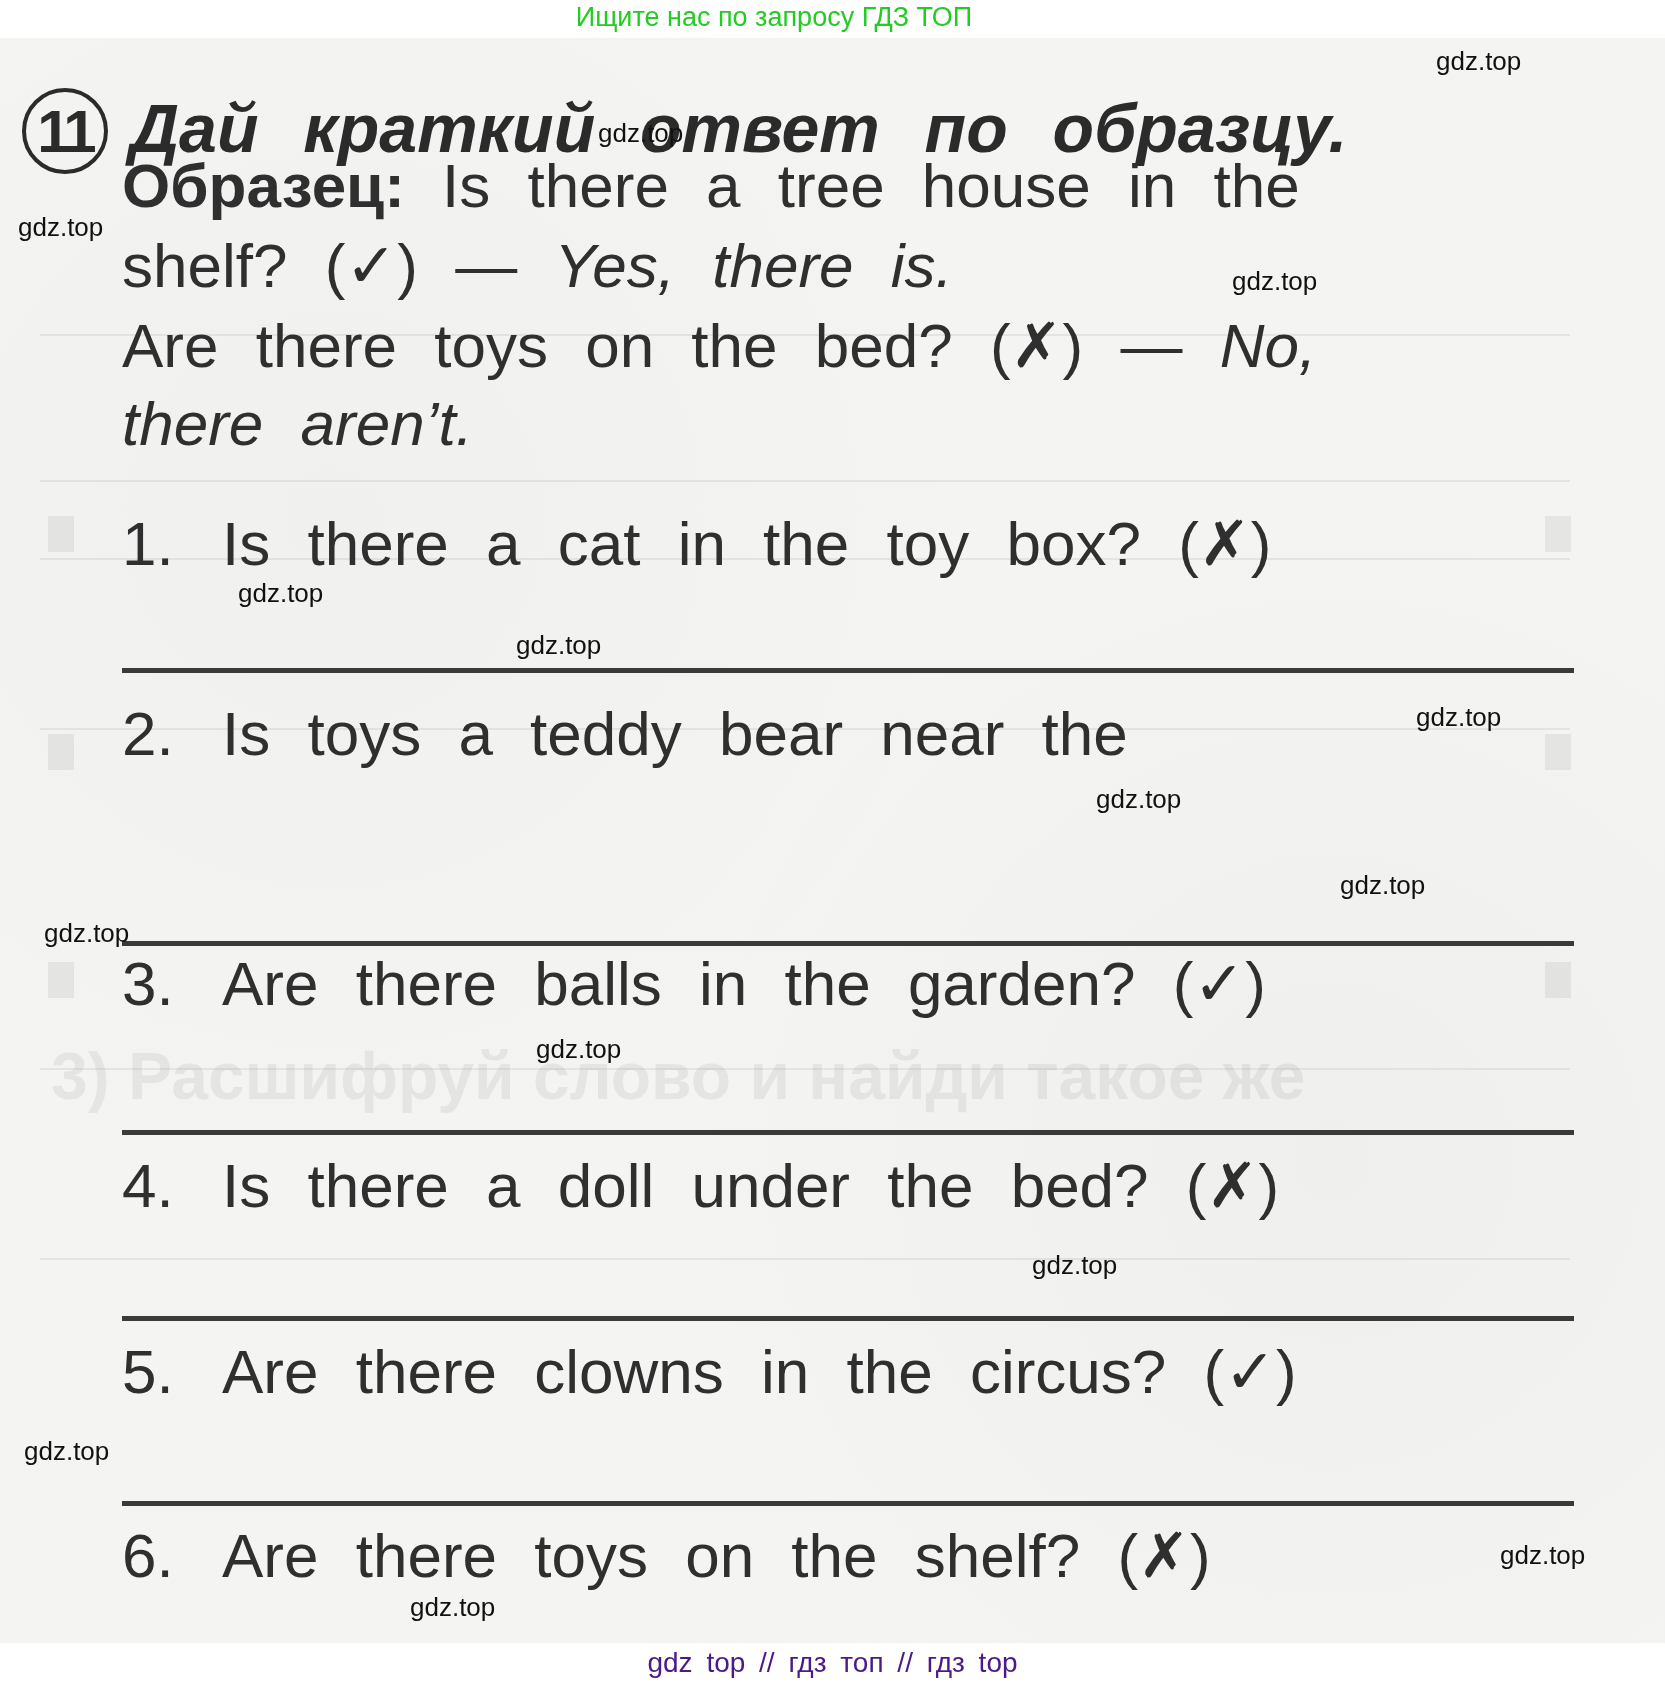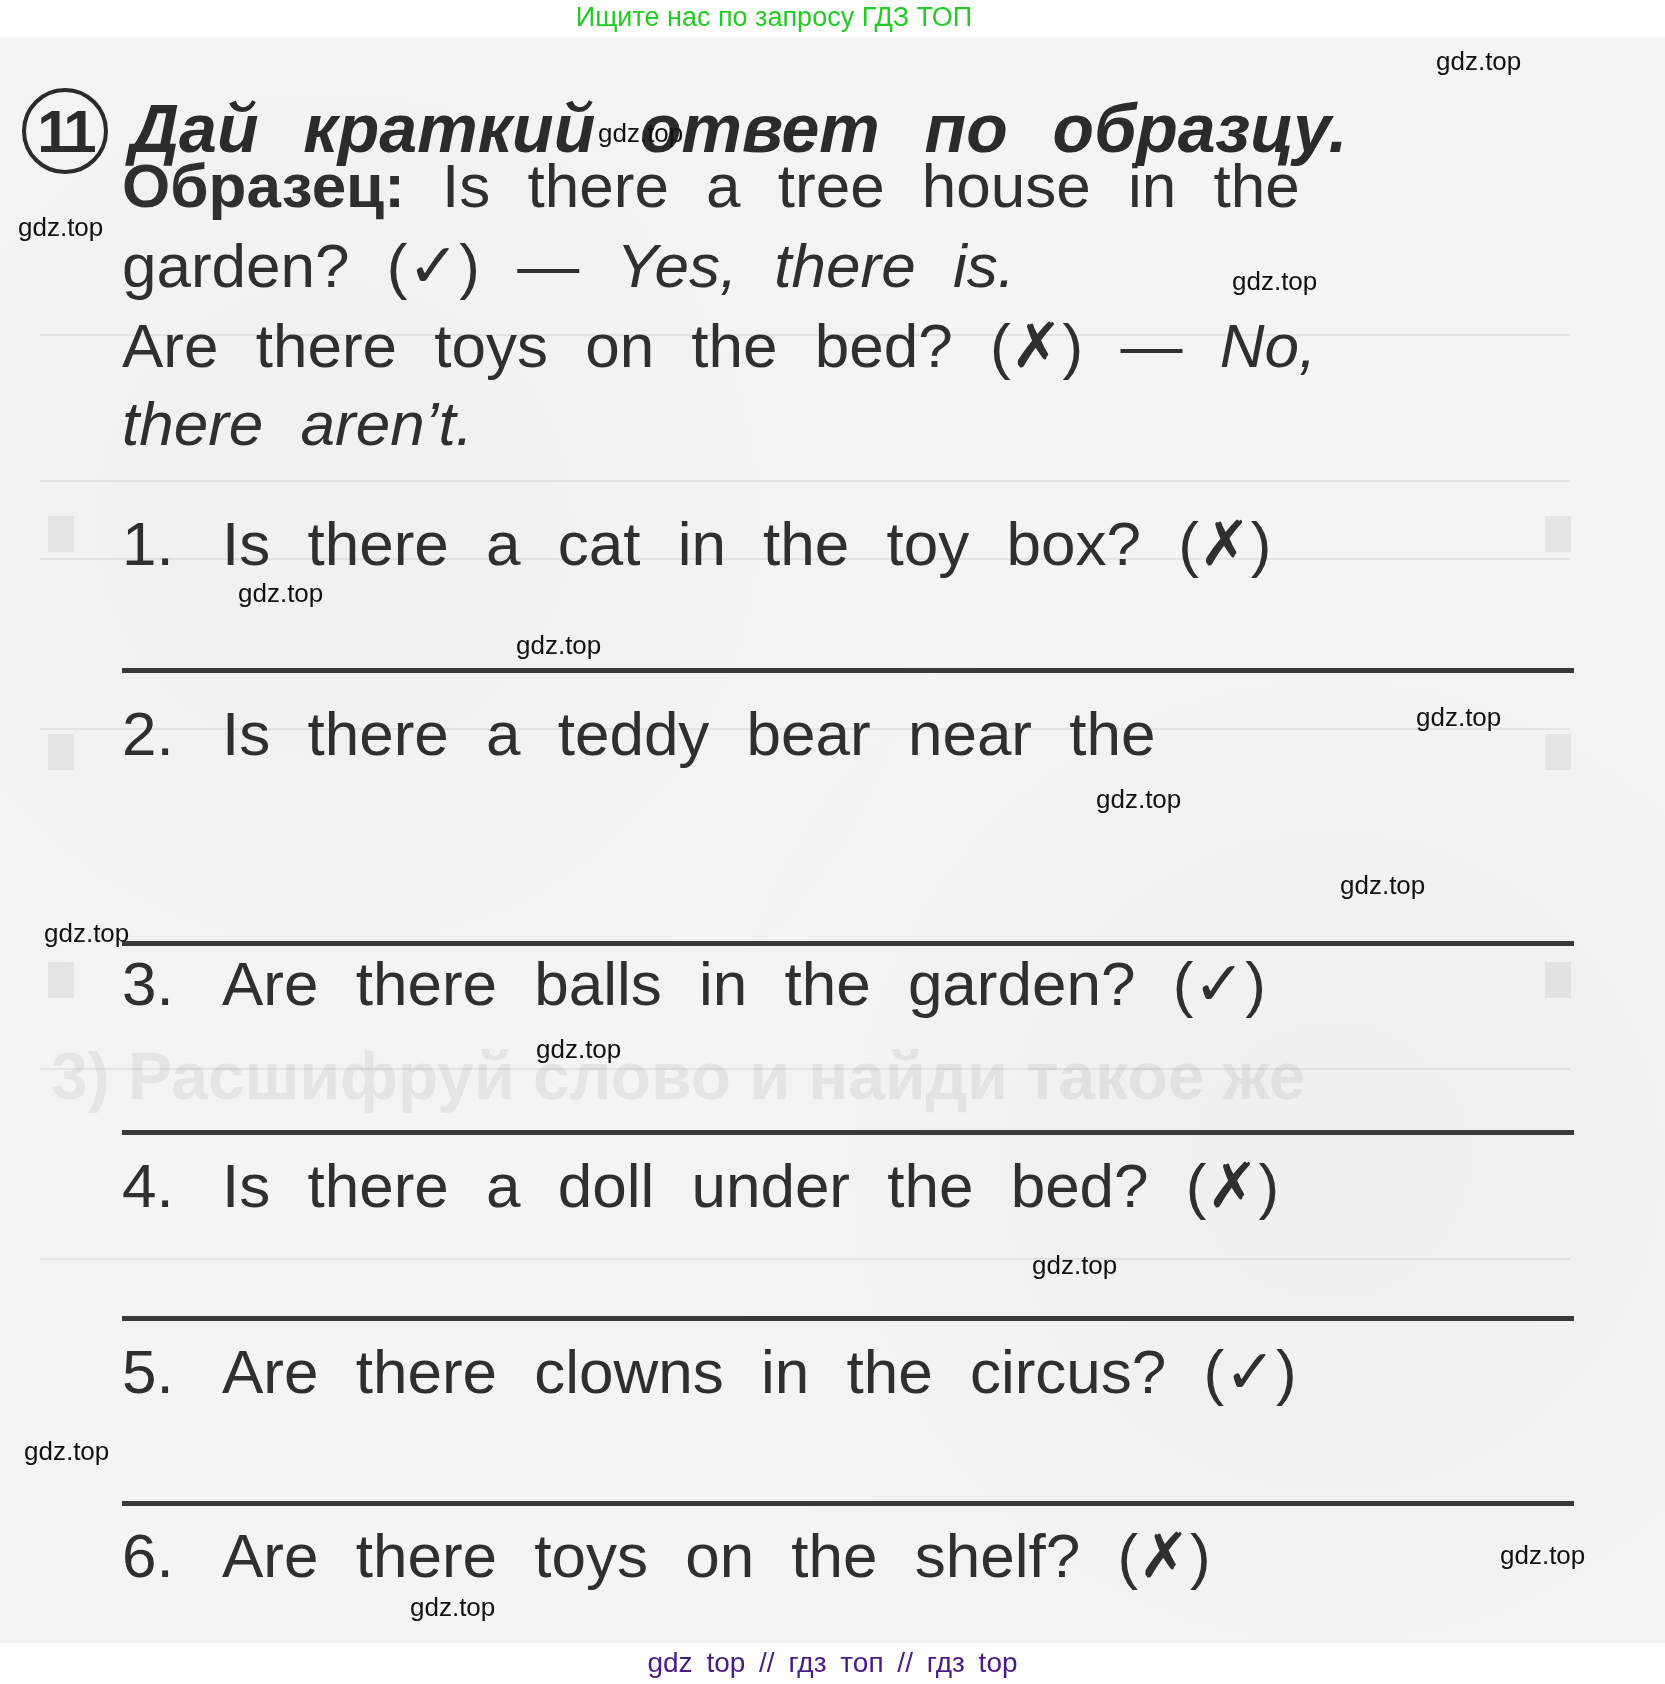--- a/index.html
+++ b/index.html
@@ -142,36 +142,36 @@
   <div class="ghost" style="left:40px; top:1000px; transform:none;margin-left:11px;">3) Расшифруй слово и найди такое же</div>
 
   <div class="circle-num">11</div>
   <div class="title">Дай краткий ответ по образцу.</div>
 
   <div class="line-text" style="left:122px; top:112px;">
     <span class="bold">Образец:</span>
     <span>Is there a tree house in the</span>
   </div>
   <div class="line-text" style="left:122px; top:192px;">
-    <span>garden? (✓) —</span>
+    <span>shelf? (✓) —</span>
     <span class="ital">Yes, there is.</span>
   </div>
   <div class="line-text ital" style="left:122px; top:350px;">there aren’t.</div>
   <div class="line-text" style="left:122px; top:272px;">
     <span>Are there toys on the bed? (✗) —</span>
     <span class="ital">No,</span>
   </div>
 
   <div class="line-text" style="left:122px; top:470px;">
     <span class="num">1.</span><span>Is there a cat in the toy box? (✗)</span>
   </div>
   <div class="answer-line" style="top:630px;"></div>
 
   <div class="line-text" style="left:122px; top:660px;">
-    <span class="num">2.</span><span>Is there a teddy bear near the</span>
+    <span class="num">2.</span><span>Is toys a teddy bear near the</span>
   </div>
   <div class="answer-line" style="top:903px;"></div>
 
   <div class="line-text" style="left:122px; top:910px;">
     <span class="num">3.</span><span>Are there balls in the garden? (✓)</span>
   </div>
   <div class="answer-line" style="top:1092px;"></div>
 
   <div class="line-text" style="left:122px; top:1112px;">
     <span class="num">4.</span><span>Is there a doll under the bed? (✗)</span>

